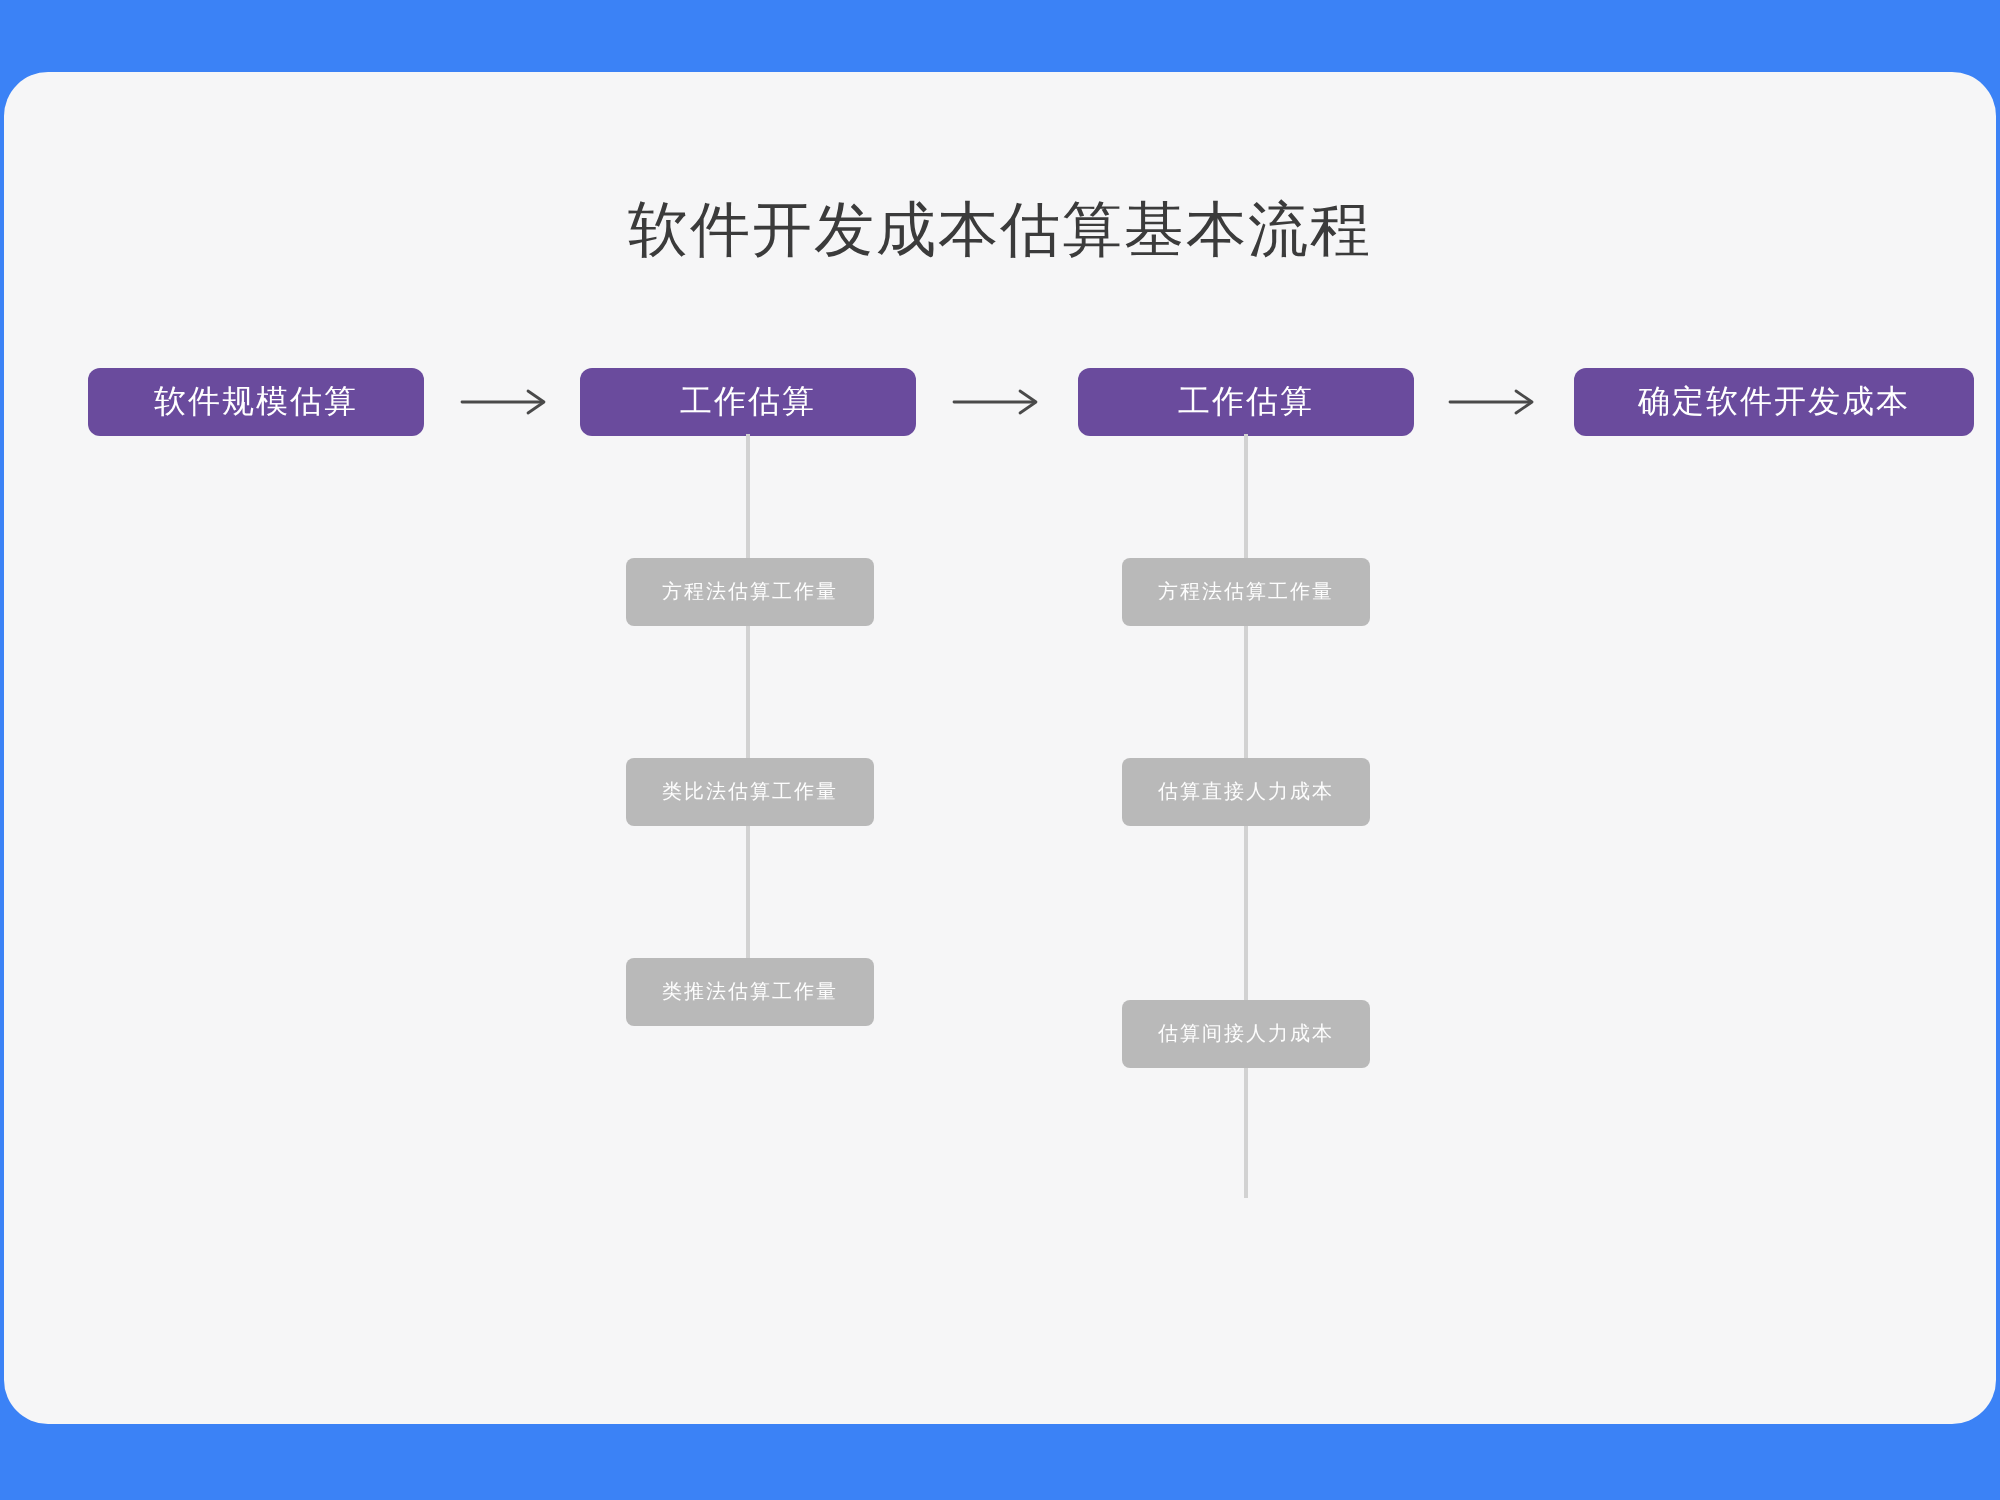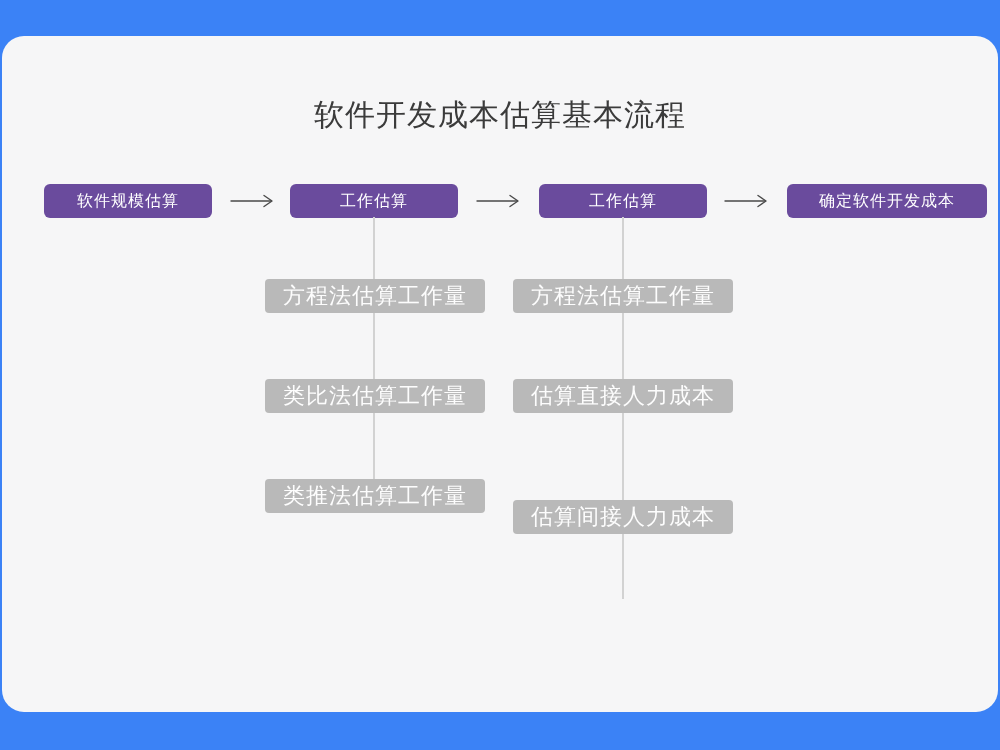--- a/index.html
+++ b/index.html
@@ -60,21 +60,21 @@
     position: absolute;
     height: 34px;
     box-sizing: border-box;
     padding: 0 18px;
     background: var(--substep-bg, #b9b9b9);
     color: var(--substep-text, #fdfdfd);
     border-radius: 4px;
     display: flex;
     align-items: center;
     justify-content: center;
-    font-size: 22px;
+    font-size: 10px;
     letter-spacing: 1px;
     white-space: nowrap;
     transform: translateX(-50%);
     z-index: 2;
   }
   .vline {
     position: absolute;
     width: 2px;
     background: var(--connector, #d2d2d2);
     z-index: 1;

